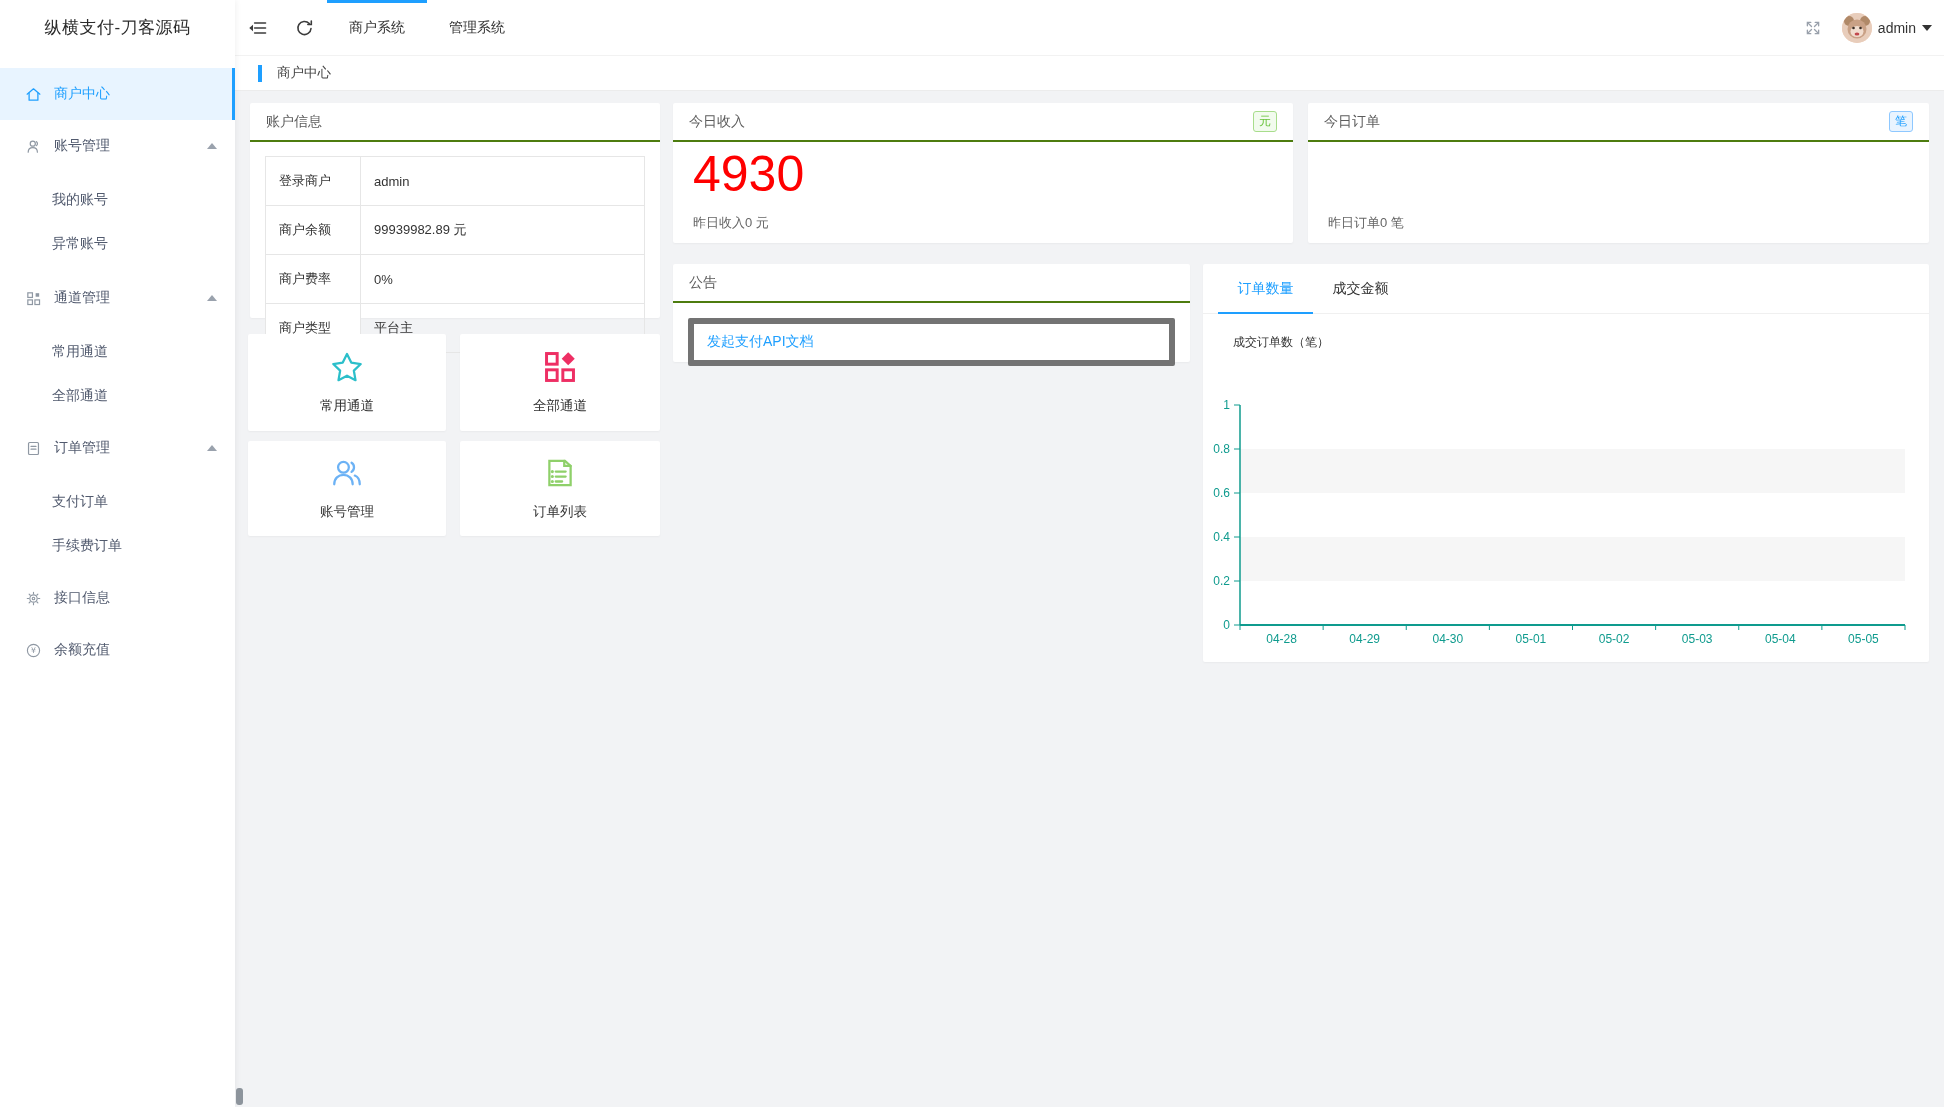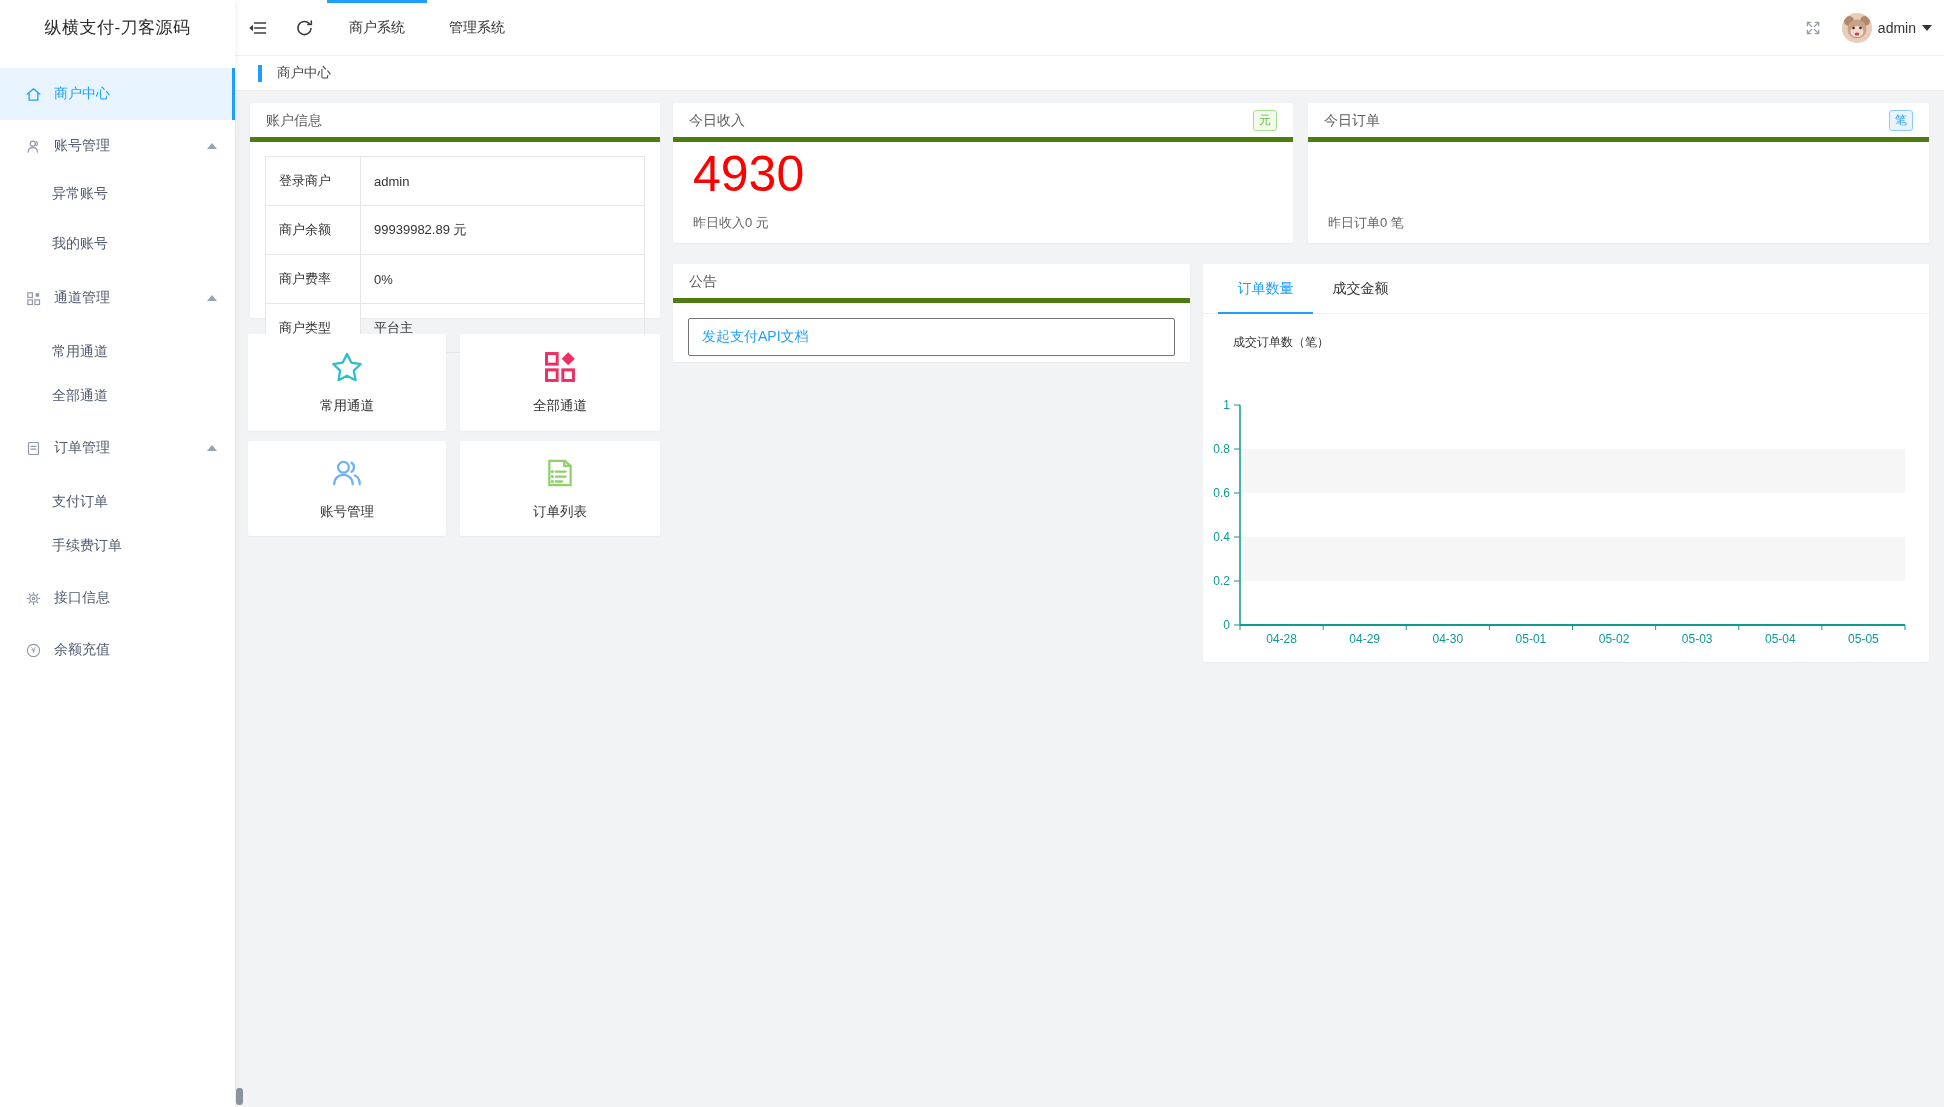--- a/index.html
+++ b/index.html
@@ -35,39 +35,39 @@
 
   
   .crumbbar { position:absolute; left:235px; top:55px; right:0; height:36px; background:#fff;
               border-top:1px solid #f2f2f2; border-bottom:1px solid #ececec; display:flex; align-items:center; }
   .crumb-accent { width:4px; height:17px; background:#1e9fff; margin-left:23px; }
   .crumb-title { margin-left:15px; font-size:13.5px; color:#444; }
 
   
   .content { position:absolute; left:235px; top:92px; right:0; bottom:0; }
   .card { position:absolute; background:#fff; border-radius:2px; box-shadow:0 1px 2px rgba(0,0,0,.04); }
-  .card-hd { height:39px; line-height:39px; padding:0 16px; font-size:14px; color:#5c5c5c; border-bottom:5px solid #4d7c0f;
+  .card-hd { height:39px; line-height:39px; padding:0 16px; font-size:14px; color:#5c5c5c; border-bottom:2px solid #4d7c0f;
              display:flex; align-items:center; justify-content:space-between; }
 
   .acct { left:15px; top:11px; width:410px; height:215px; }
   .acct table { border-collapse:collapse; margin:14px 15px 0 15px; width:380px; font-size:13px; }
   .acct td { border:1px solid #e6e6e6; height:49px; padding-left:13px; color:#333; }
   .acct td.k { width:95px; background:#fff; }
 
   .tile { display:flex; flex-direction:column; align-items:center; justify-content:center; gap:10px; cursor:pointer; }
   .tile .tlbl { font-size:13.5px; color:#333; }
 
   .stat-val { font-size:50px; color:#ff0000; margin:10px 0 0 20px; line-height:44px; }
   .stat-foot { position:absolute; left:20px; right:20px; bottom:11px; display:flex; justify-content:flex-start;
                font-size:13px; color:#666; }
   .badge { font-size:12px; padding:1px 5px; border-radius:3px; line-height:17px; }
   .badge.green { color:#67c23a; background:#f2fbee; border:1px solid #a8dd8c; }
   .badge.blue  { color:#1e9fff; background:#e9f4ff; border:1px solid #8ec8ff; }
 
-  .notice-box { margin:15px; border:1px solid #737373; border-radius:2px; padding:9px 13px; }
+  .notice-box { margin:15px; border:6px solid #737373; border-radius:2px; padding:9px 13px; }
   .link { color:#1e9fff; font-size:14px; text-decoration:none; cursor:pointer; }
 
   .chart-card .tabs { height:50px; border-bottom:1px solid #f0f0f0; display:flex; align-items:stretch; padding-left:15px; }
   .ctab { width:95px; display:flex; align-items:center; justify-content:center; font-size:14px; color:#333; cursor:pointer; position:relative; }
   .ctab.active { color:#1e9fff; }
   .ctab.active::after { content:""; position:absolute; bottom:-1px; left:0; width:100%; height:2px; background:#1e9fff; }
   .chart-title { margin:20px 0 0 30px; font-size:12px; color:#333; }
   .chart-svg { position:absolute; left:0; top:130px; }
 
   .scroll-thumb { position:absolute; left:236px; bottom:2px; width:7px; height:17px; background:#8d949c; border-radius:3px; z-index:6; }
@@ -93,25 +93,25 @@
       <span class="nav-ico">
         <svg width="17" height="17" viewBox="0 0 24 24" fill="none" stroke="#8f98a3" stroke-width="1.7" stroke-linecap="round">
             <circle cx="11" cy="8" r="3.6"></circle>
             <path d="M4.5 20c0-4 2.8-6.4 6.5-6.4s6.5 2.4 6.5 6.4"></path>
             <path d="M16.2 5.2a3.6 3.6 0 0 1 0 5.6"></path>
           </svg>
       </span>
       <span class="lbl">账号管理</span>
       <span class="tri-up"></span>
     </div>
+    <div class="nav-sub mt6">
+        <span>我的账号</span>
+      </div>
     <div class="nav-sub">
         <span>异常账号</span>
-      </div>
-    <div class="nav-sub mt6">
-        <span>我的账号</span>
       </div>
 
     <div class="nav-group mt6">
       <span class="nav-ico">
         <svg width="17" height="17" viewBox="0 0 24 24" fill="none" stroke="#8f98a3" stroke-width="1.7">
             <rect x="4" y="4" width="6.5" height="6.5"></rect>
             <rect x="4" y="14" width="6.5" height="6.5"></rect>
             <rect x="14" y="14" width="6.5" height="6.5"></rect>
             <rect x="15" y="4.5" width="5" height="5" fill="#8f98a3" stroke="none"></rect>
           </svg>

